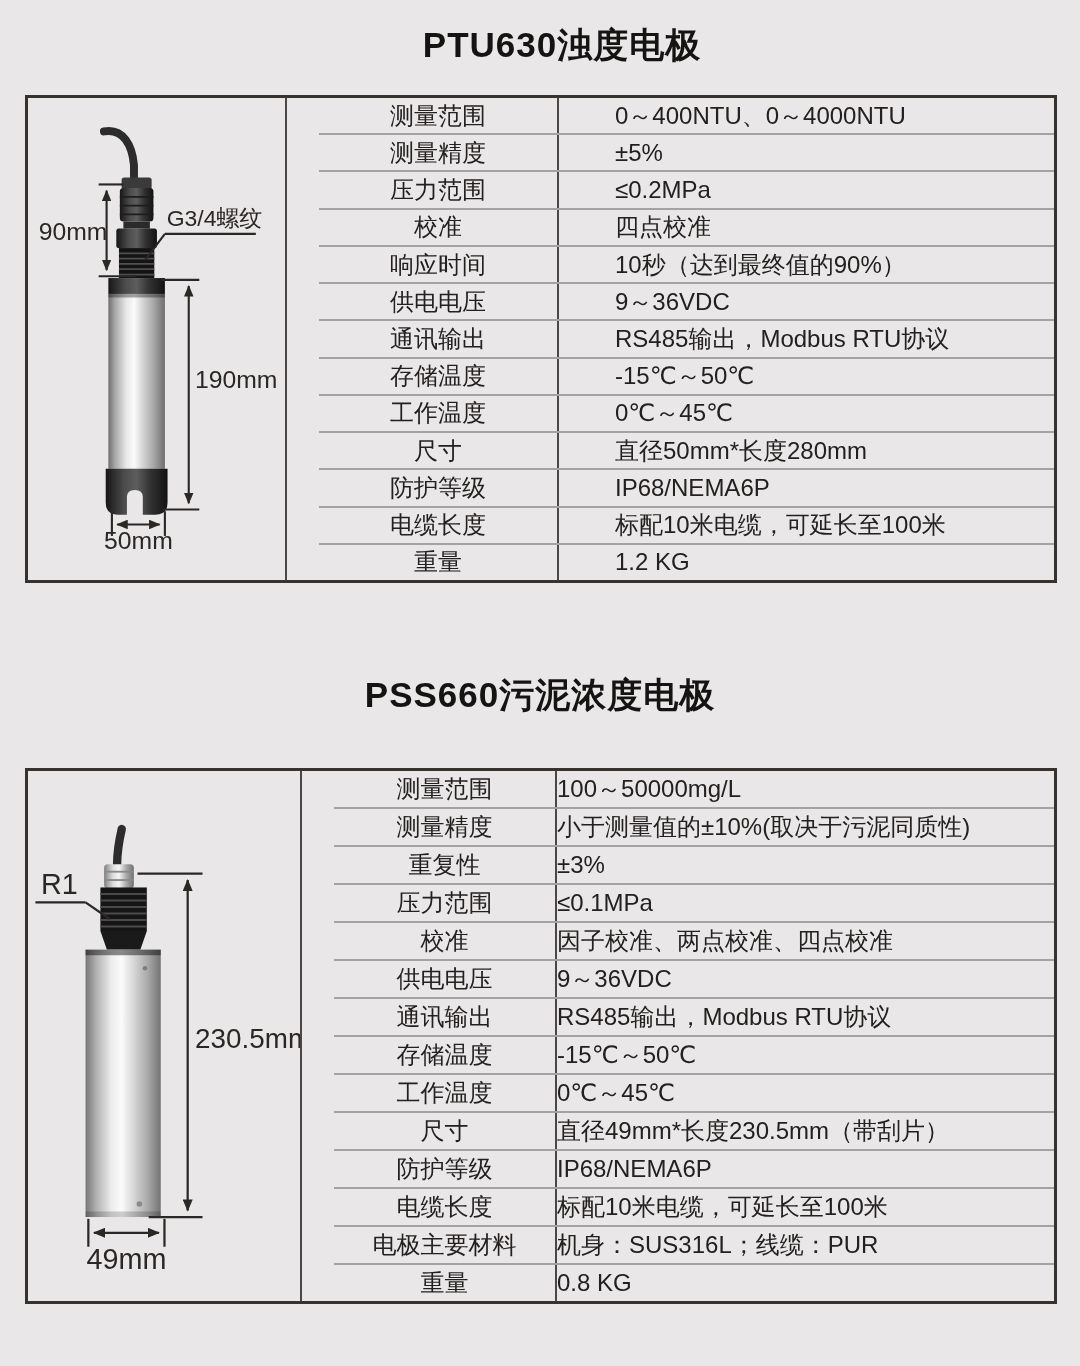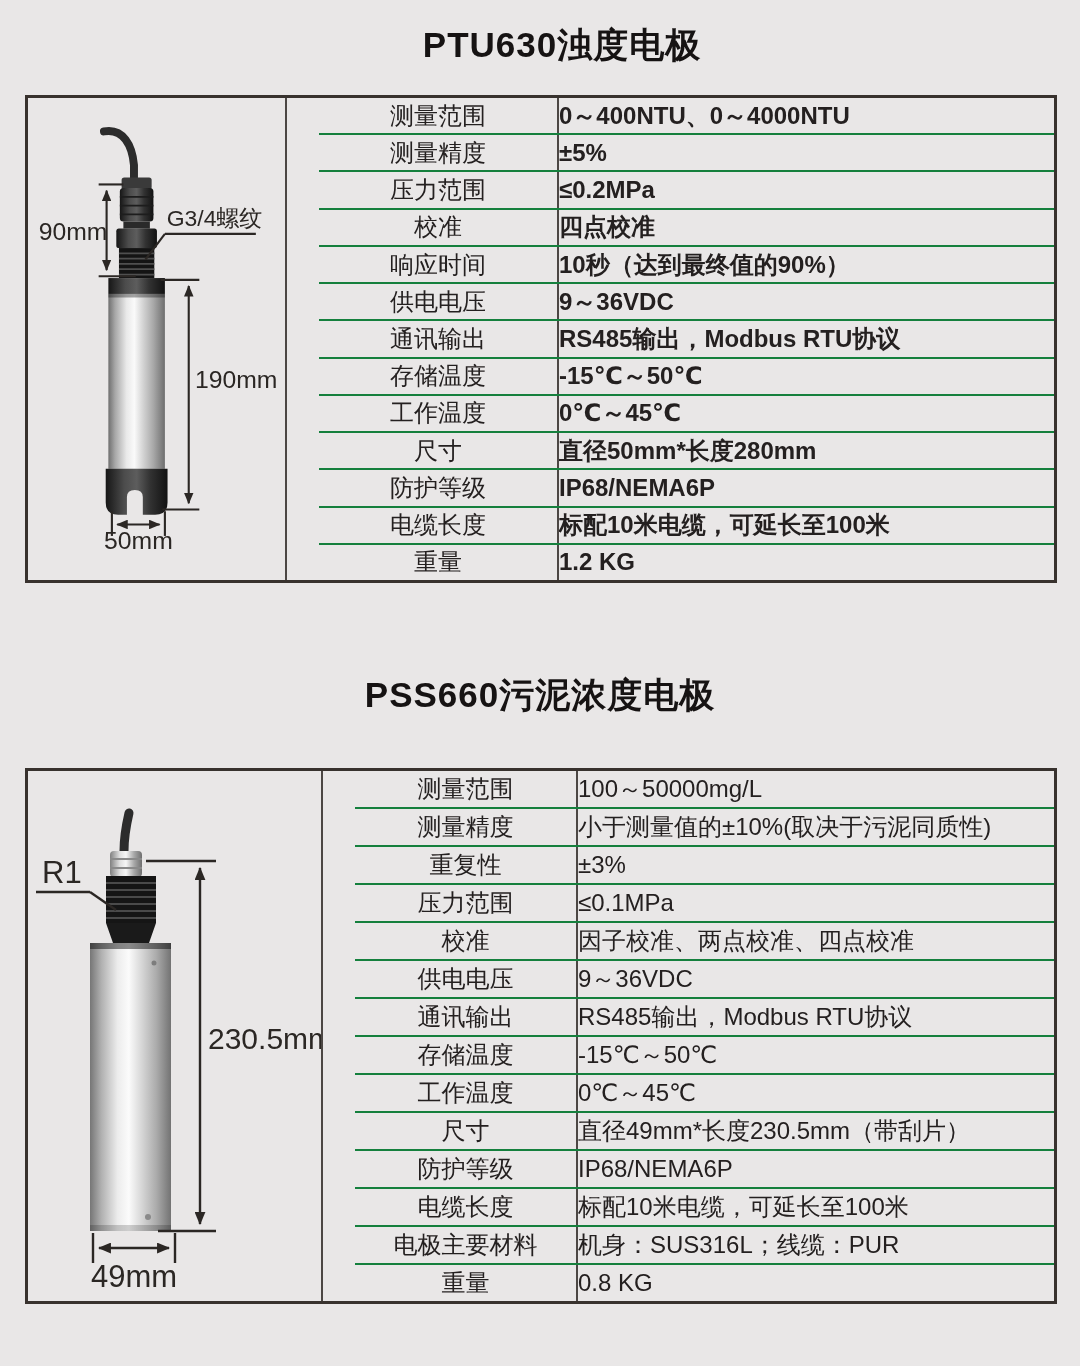--- a/index.html
+++ b/index.html
@@ -20,37 +20,37 @@
     position:absolute;left:25px;width:1032px;box-sizing:border-box;
     border:3px solid #38322e;display:flex;background:#e9e7e7;
   }
   #panel-1{top:95px;height:488px;}
   #panel-2{top:768px;height:536px;}
   .diagram{
     box-sizing:border-box;border-right:2px solid #4c4744;
     display:flex;align-items:stretch;justify-content:center;
   }
   #panel-1 .diagram{width:259px;justify-content:center;}
-  #panel-2 .diagram{width:295px;justify-content:center;}
+  #panel-2 .diagram{width:274px;justify-content:center;}
   .diagram svg{display:block;width:100%;height:100%;}
   .spec-table{flex:1;display:flex;flex-direction:column;margin-left:32px;}
-  .spec-row{flex:1;display:flex;border-top:2px solid #15803d;min-height:0;}
+  .spec-row{flex:1;display:flex;border-top:2px solid #a3a3a3;min-height:0;}
   .spec-row:first-child{border-top:none;}
   .spec-label{
     display:flex;align-items:center;justify-content:center;
     border-right:2px solid #4c4744;box-sizing:border-box;
     font-size:24px;white-space:nowrap;
   }
   #panel-1 .spec-label{width:240px;}
   #panel-2 .spec-label{width:223px;}
   .spec-value{
     flex:1;display:flex;align-items:center;
     font-size:24px;white-space:nowrap;overflow:hidden;
   }
-  #panel-1 .spec-value{font-weight:bold;}
+  #panel-1 .spec-value{padding-left:56px;}
   #panel-2 .spec-value{}
   .dim-text{font-family:"Liberation Sans","DejaVu Sans",sans-serif;font-weight:500;fill:#2b2724;}
 </style>
 </head>
 <body>
 
 <div class="title" id="title-1">PTU630浊度电极</div>
 
 <div class="panel" id="panel-1">
   <div class="diagram">

